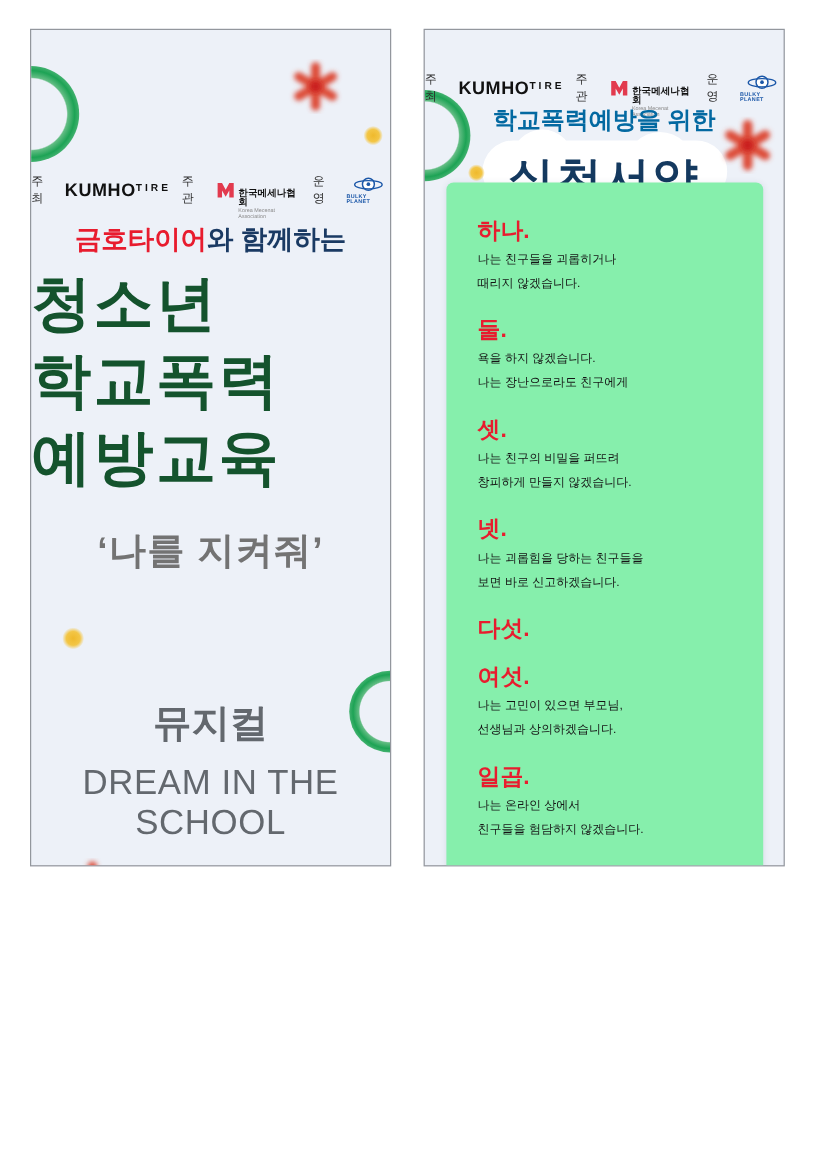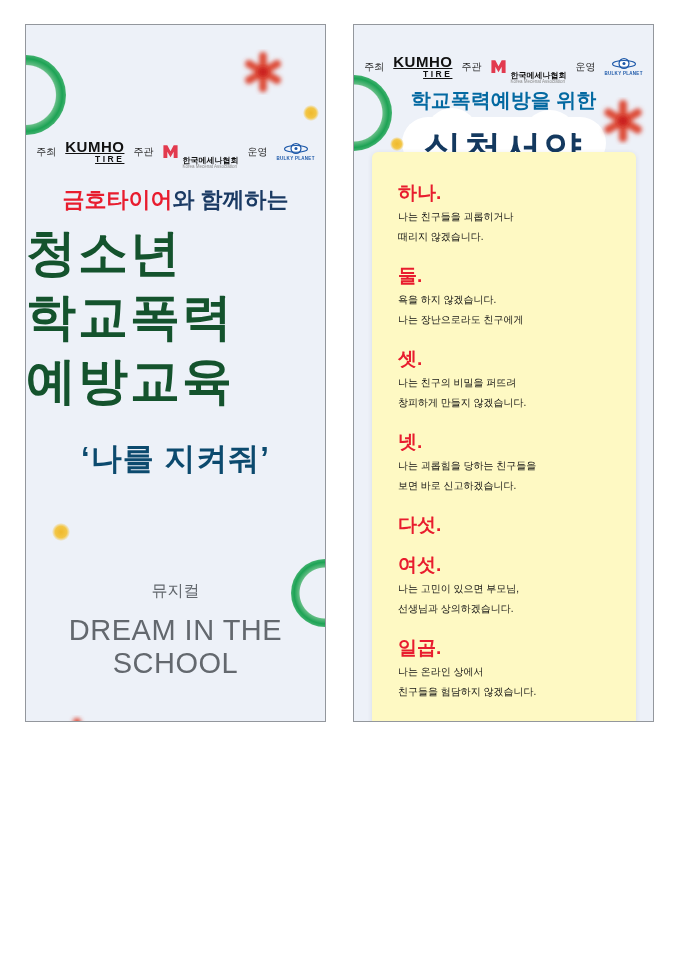--- a/index.html
+++ b/index.html
@@ -17,51 +17,51 @@
   
   .ring{position:absolute;border-radius:50%;
     background:radial-gradient(circle, rgba(0,0,0,0) 52%, #63bd84 54%, #1da355 64%, #7bc897 81%, rgba(0,0,0,0) 83%);}
   .dot-yellow{position:absolute;border-radius:50%;
     background:radial-gradient(circle, #efb92c 0%, #f3c646 45%, rgba(243,198,70,0) 72%);}
   .flower{position:absolute;}
 
   
   .logos{position:absolute;width:100%;display:flex;justify-content:center;align-items:center;gap:9px;}
   .logo-label{font-size:10px;color:#2b2b2b;letter-spacing:0;}
-  .kumho{display:flex;flex-direction:column;line-height:1;color:#111;text-decoration:underline;}
+  .kumho{display:flex;flex-direction:row;line-height:1;color:#111;}
   .kumho b{font-size:15px;font-weight:800;letter-spacing:.5px;font-style:normal;}
   .kumho i{font-size:8.5px;font-weight:800;font-style:normal;text-align:right;letter-spacing:2.5px;margin-top:1px;}
   .mecenat{display:flex;align-items:center;gap:3px;}
   .mec-text{display:flex;flex-direction:column;line-height:1.05;}
   .mec-text b{font-size:8px;font-weight:700;color:#111;margin-top:24px;}
   .mec-text small{font-size:4.5px;color:#8a8a8a;}
   .planet{display:flex;flex-direction:column;align-items:center;line-height:1;}
   .planet small{font-size:4.5px;color:#1b57a8;font-weight:700;letter-spacing:.3px;margin-top:1px;}
 
   
   .tagline{position:absolute;top:160px;width:100%;text-align:center;font-size:22px;font-weight:700;color:#1a3a63;}
   .tagline .brand{color:#e81c2e;font-weight:800;}
   .main-title{position:absolute;top:196px;width:100%;text-align:left;
     font-size:50px;line-height:64px;font-weight:800;color:#14532d;letter-spacing:2px;}
   .quote{position:absolute;top:413px;width:100%;text-align:center;
-    font-size:31px;font-weight:800;color:#0c4a6e;letter-spacing:1px;}
+    font-size:31px;font-weight:800;color:#737373;letter-spacing:1px;}
   .musical{position:absolute;top:556px;width:100%;text-align:center;color:#63686e;}
-  .musical-label{font-size:16px;font-weight:400;margin-bottom:12px;}
+  .musical-label{font-size:32px;font-weight:700;margin-bottom:12px;}
   .musical-title{font-size:29px;line-height:33px;font-weight:500;letter-spacing:.5px;}
 
   
   .heading-top{position:absolute;top:62px;width:100%;text-align:center;
     font-size:20px;font-weight:800;color:#0369a1;}
   .cloud{position:absolute;top:92px;left:48px;width:204px;height:52px;background:#fff;border-radius:28px;}
   .cloud:before,.cloud:after{content:"";position:absolute;background:#fff;border-radius:50%;}
   .cloud:before{width:52px;height:52px;left:24px;top:-9px;}
   .cloud:after{width:56px;height:56px;right:28px;top:-7px;}
   .heading-main{position:absolute;top:99px;width:100%;text-align:center;
     font-size:38px;font-weight:800;color:#14395f;letter-spacing:2px;}
-  .card{position:absolute;left:18px;top:127px;width:264px;height:664px;background:#fef9c3;
+  .card{position:absolute;left:18px;top:127px;width:264px;height:664px;background:#86efac;
     border-radius:6px;box-shadow:0 1px 5px rgba(40,60,90,.10);box-sizing:border-box;
     padding:30px 0 0 26px;}
   .pledge{margin-bottom:18px;}
   .pledge-num{font-size:19px;line-height:22px;font-weight:800;color:#e81c2e;margin-bottom:3px;}
   .pledge-text{font-size:10px;line-height:20px;color:#141414;font-weight:500;}
 
   
   .chars{position:absolute;}
   .chars-left{left:82px;top:714px;width:156px;}
   .chars-right{left:84px;top:792px;width:138px;}

